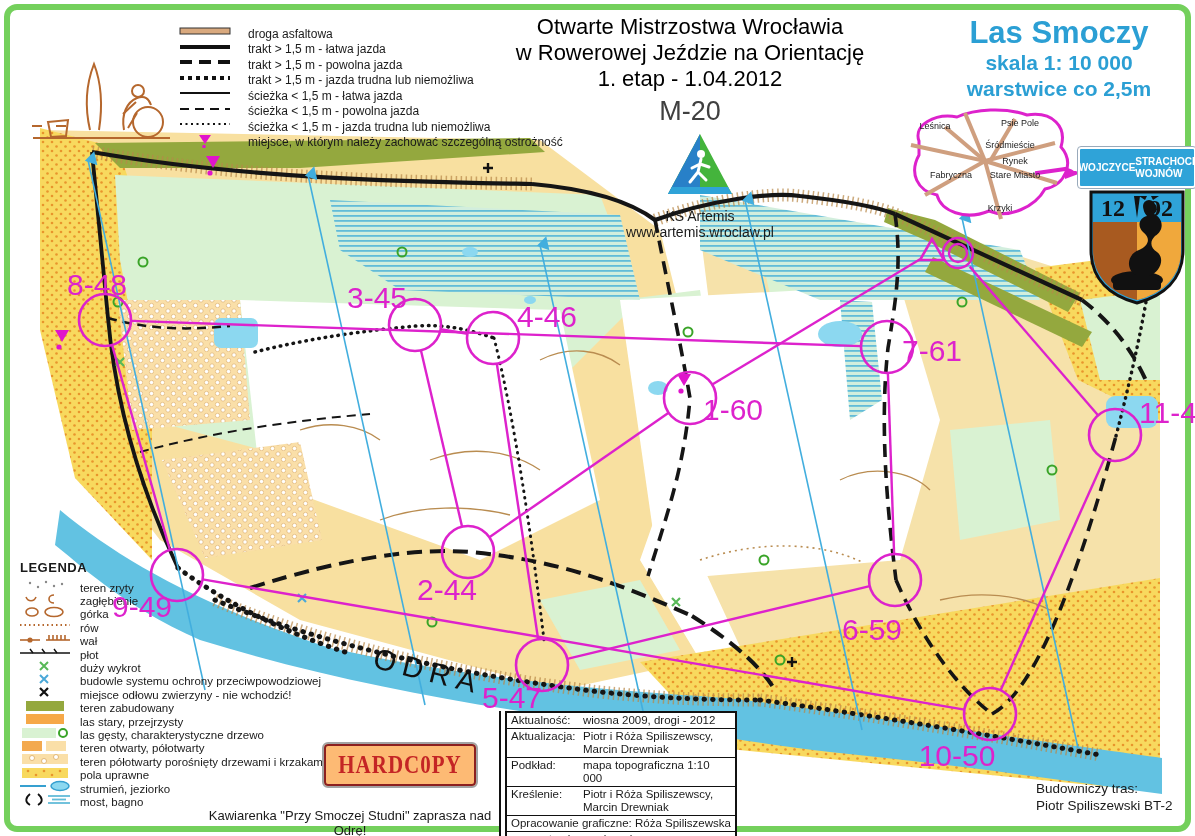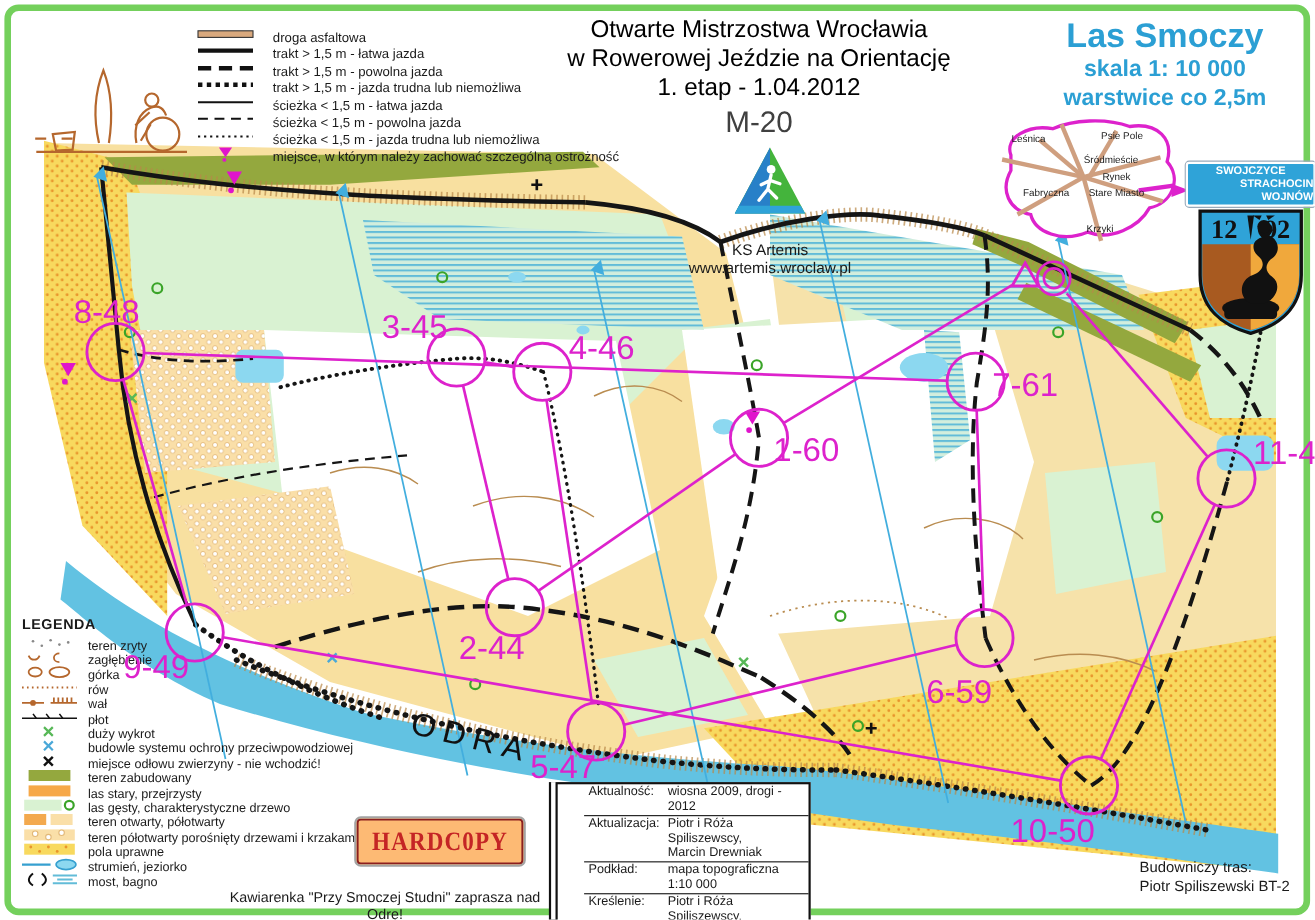--- a/index.html
+++ b/index.html
@@ -23,46 +23,46 @@
   .cls-row .sym{width:70px;flex:0 0 70px;}
   .cls-row .lbl{font-size:12px;white-space:nowrap;}
   
   #legend{left:18px;top:560px;width:300px;}
   #legend h4{margin:0 0 6px 2px;font-size:13px;font-weight:bold;letter-spacing:.5px;}
   .leg-row{display:flex;align-items:center;height:13.4px;}
   .leg-row .sym{width:62px;flex:0 0 62px;}
   .leg-row .lbl{font-size:11.5px;white-space:nowrap;}
   
   #club{left:610px;top:132px;width:180px;text-align:center;}
-  #club .t1{font-size:14px;margin-top:12px;}
+  #club .t1{font-size:14px;margin-top:2px;}
   #club .t2{font-size:14px;}
   
   #info-box{left:505px;top:711px;width:228px;background:#fff;border:2px solid #111;
             box-shadow:-4px 0 0 #fff,-6px 0 0 #111;}
   .info-row{border-bottom:1.5px solid #111;padding:1px 4px;font-size:11.5px;line-height:13px;
-            display:flex;margin-left:24px;}
+            display:flex;}
   .info-row:last-child{border-bottom:none;}
   .info-row .k{flex:0 0 72px;}
   .info-row .v{white-space:pre-line;}
   .info-row.single{display:block;}
   
   #river-label{left:378px;top:642px;font-size:29px;letter-spacing:7px;color:#111;
                transform:rotate(14deg);transform-origin:left top;font-weight:500;}
   #cafe-note{left:195px;top:808px;width:310px;font-size:13px;text-align:center;}
   #builder{left:1036px;top:780px;font-size:13.5px;line-height:17px;}
   #hardcopy{left:322px;top:742px;width:152px;height:42px;background:#fdba74;border-radius:6px;
             border:2px solid #a3a3a3;box-shadow:inset 0 0 0 2px #8c1f1f;display:flex;
             align-items:center;justify-content:center;}
   #hardcopy span{color:#c42525;font-weight:bold;font-size:21px;letter-spacing:1px;
                  font-family:"Liberation Serif","DejaVu Serif",serif;transform:scaleY(1.15);}
   
   #district-sign{left:1078px;top:147px;width:114px;height:37px;background:#2fa3d8;
                  border:2.5px solid #fff;outline:1px solid #9ab;border-radius:3px;color:#fff;
-                 display:flex;flex-direction:column;align-items:center;justify-content:center;
-                 font-size:10px;font-weight:bold;line-height:12px;text-align:right;}
+                 display:flex;flex-direction:row;align-items:center;justify-content:center;
+                 font-size:10px;font-weight:bold;line-height:12px;text-align:left;}
   
   #city-inset{left:905px;top:103px;width:178px;height:132px;text-align:center;}
   .district{position:absolute;font-size:9px;color:#222;white-space:nowrap;transform:translate(-50%,-50%);}
   
   .ctrl-label{position:absolute;color:#dd22cc;font-size:30px;transform:translate(-50%,-50%);
               white-space:nowrap;}
 </style>
 </head>
 <body>
 

